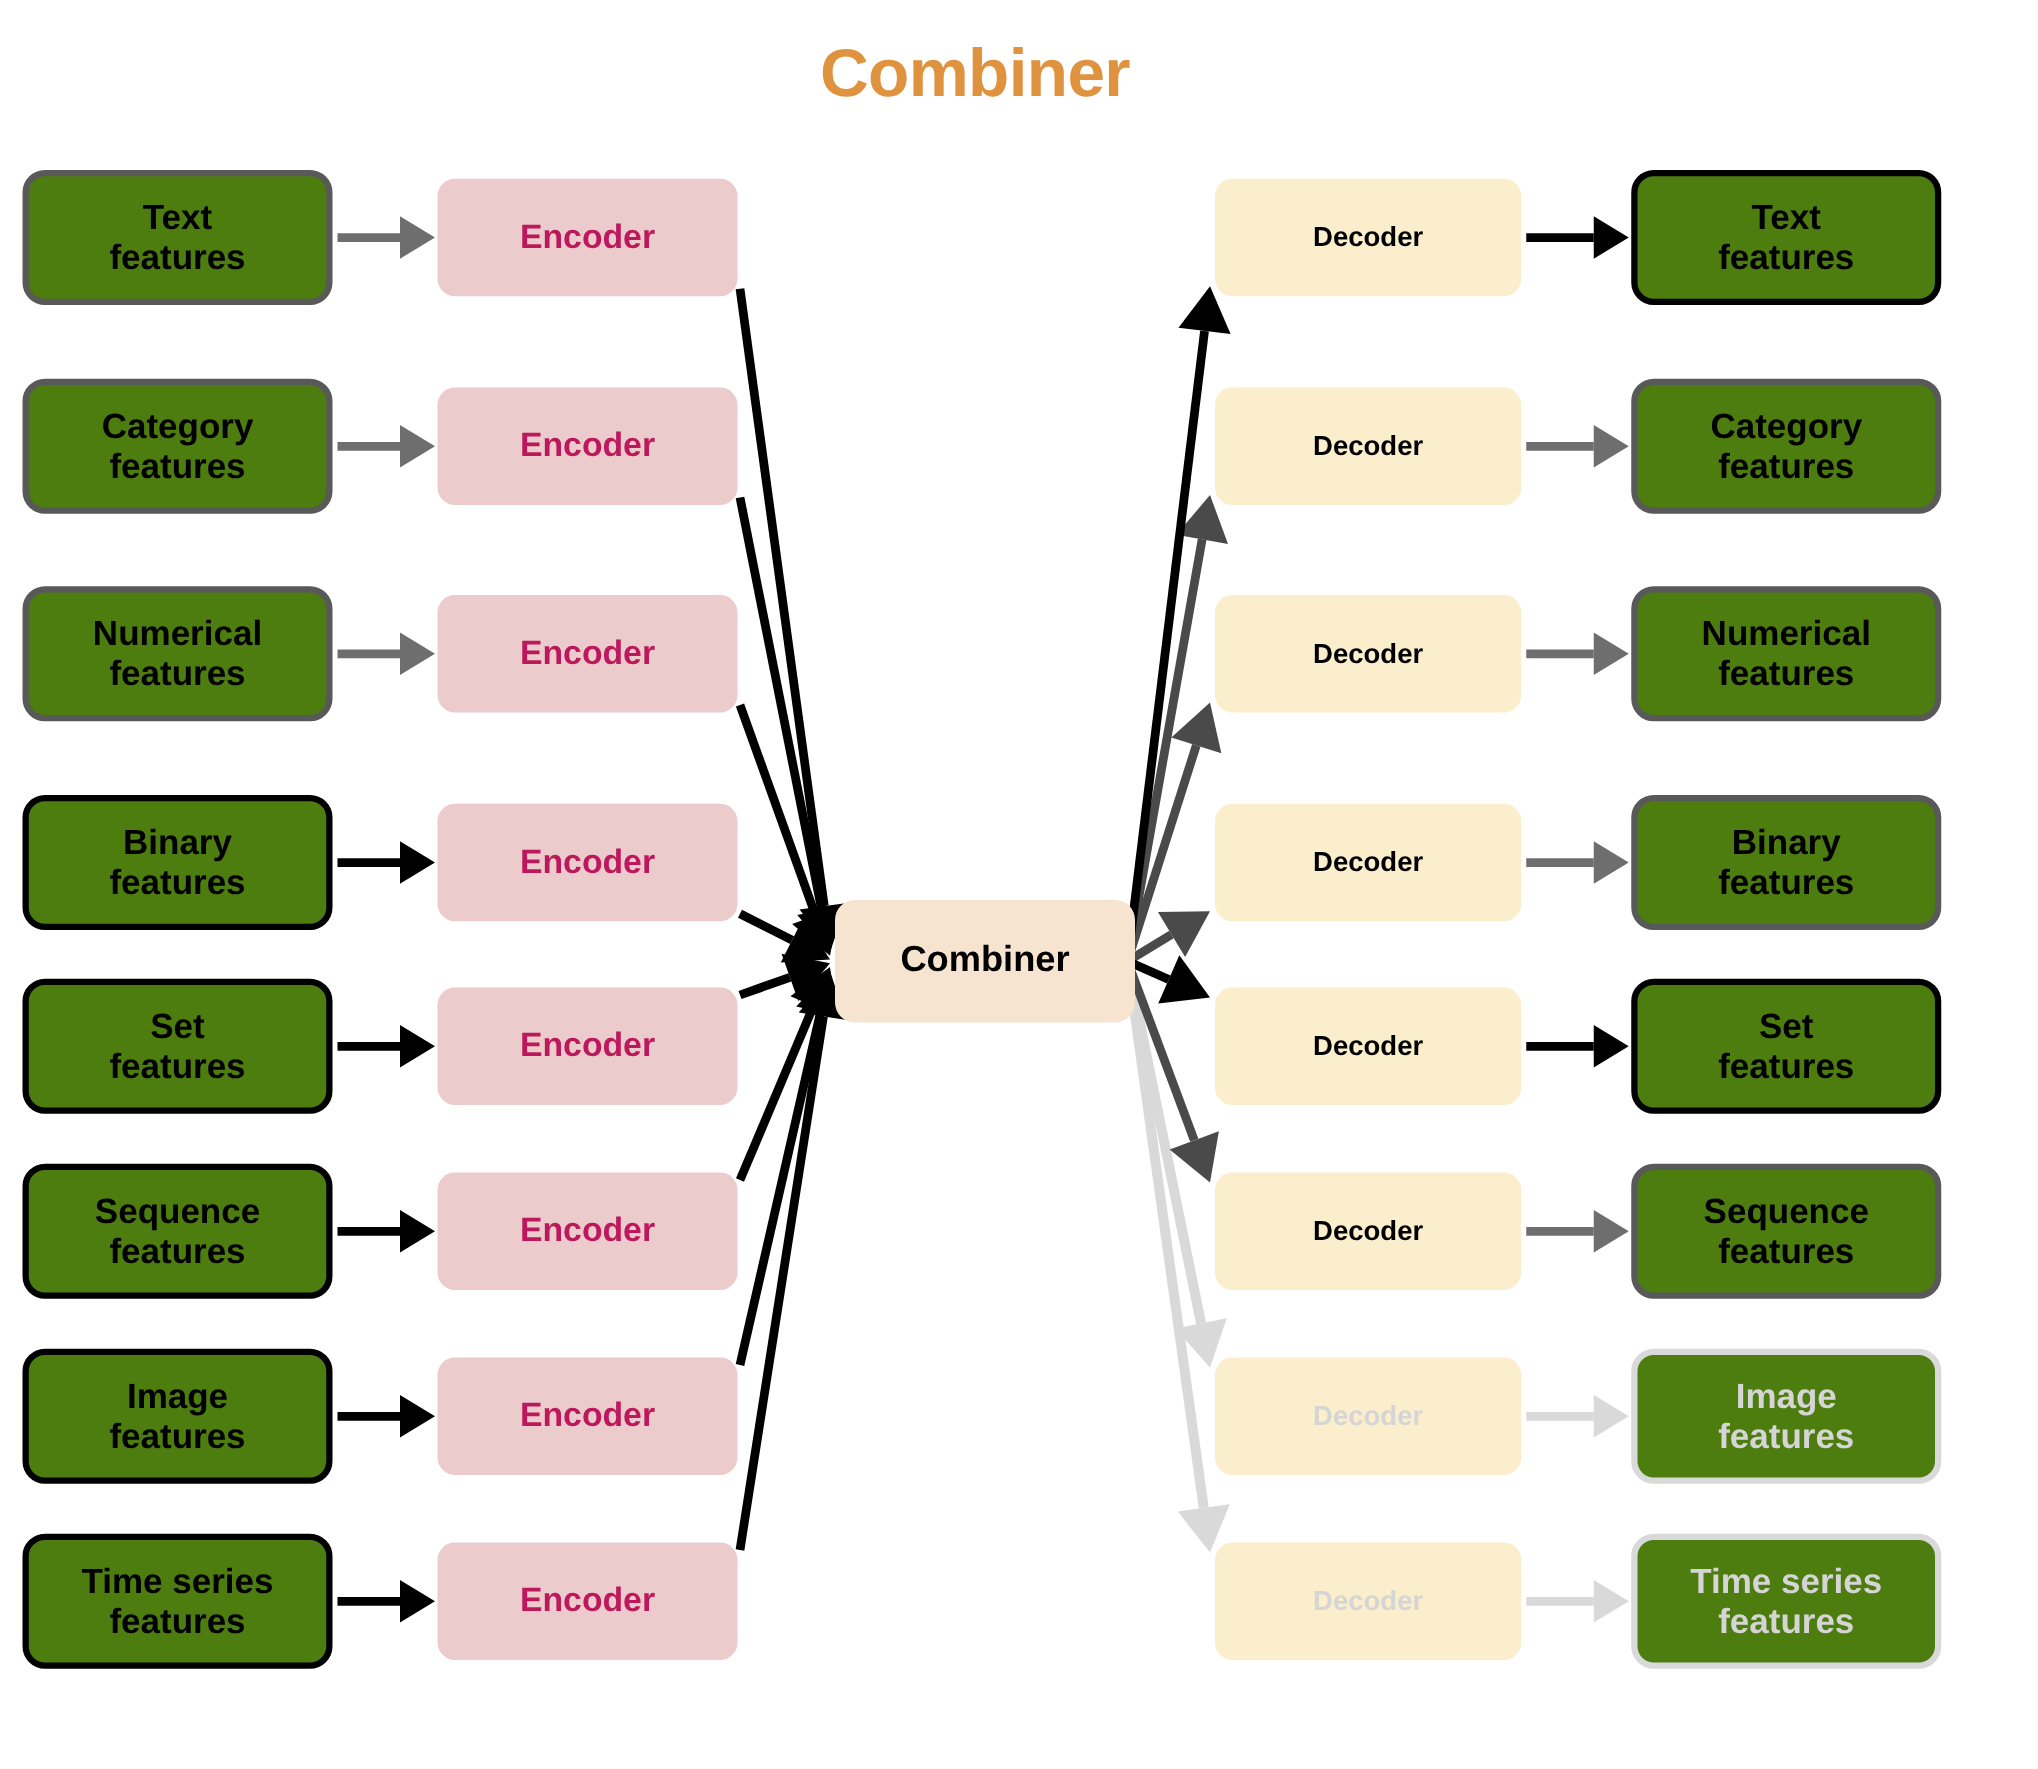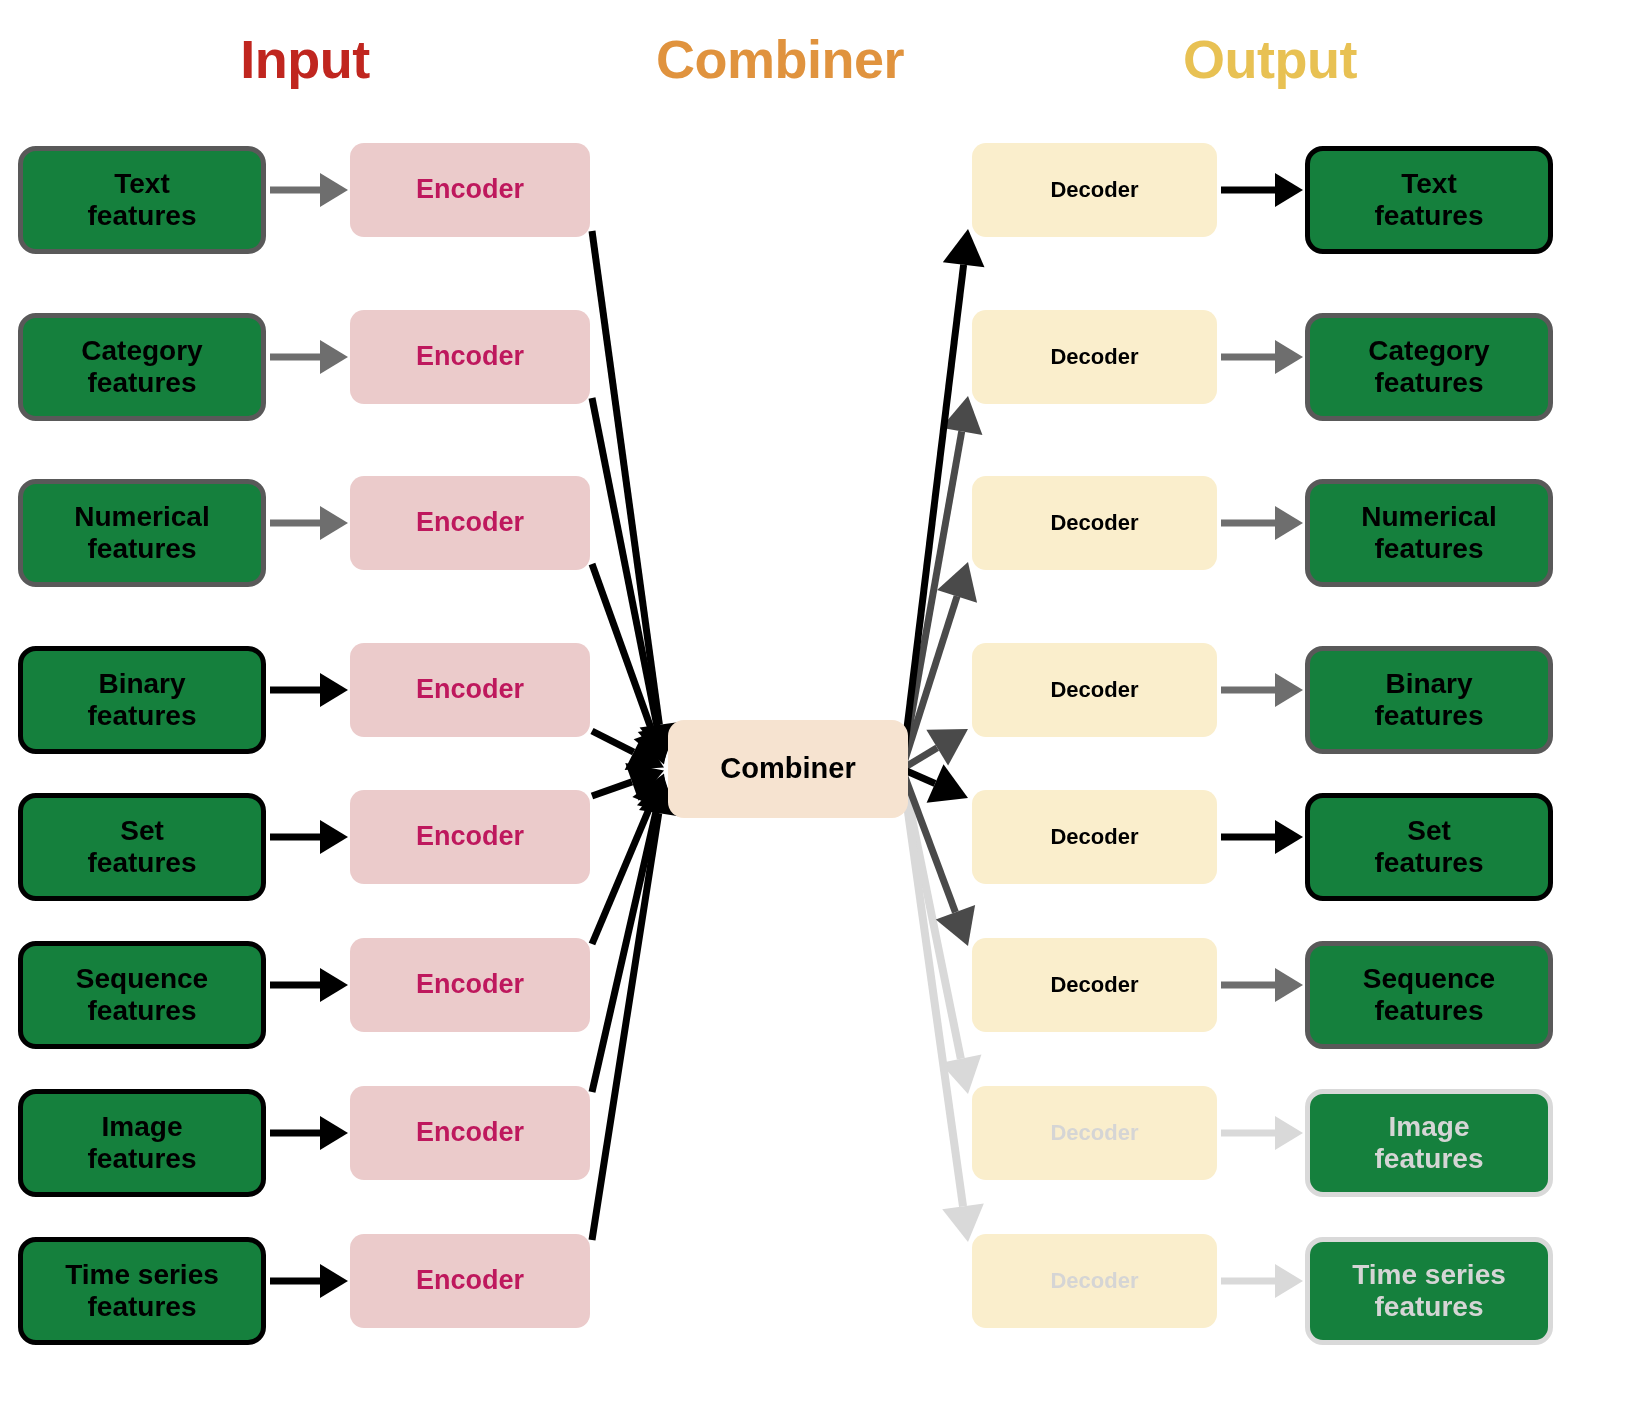--- a/index.html
+++ b/index.html
@@ -39,25 +39,24 @@
     align-items: center;
     justify-content: center;
     text-align: center;
     font-weight: bold;
     line-height: 1.16;
     white-space: pre-line;
   }
 
   
   .feat {
-    background: #15803d;
+    background: #4d7c0f;
     border-radius: 18px;
     font-size: 28px;
     color: #000000;
-    margin-top: 10px;
   }
   .feat.strong { border: 5px solid #000000; }
   .feat.muted  { border: 5px solid #595959; }
   .feat.faded  { border: 5px solid #d9d9d9; color: #d5d5d5; }
 
   
   .encoder {
     border-radius: 14px;
     font-size: 27px;
     color: #be185d;
@@ -88,23 +87,21 @@
     width: 1630px;
     height: 1415px;
     pointer-events: none;
   }
 </style>
 </head>
 <body>
 
 <div id="canvas">
 
-  <div class="col-title" id="title-input" style="color: rgb(192, 38, 31);">Input</div>
   <div class="col-title" id="title-combiner" style="color: rgb(224, 147, 62);">Combiner</div>
-  <div class="col-title" id="title-output" style="color: rgb(232, 193, 83);">Output</div>
 
   <svg id="edges" viewBox="0 0 1630 1415" xmlns="http://www.w3.org/2000/svg">
       <g>
         <line x1="592" y1="231" x2="659.4018762821967" y2="724.812357484149" stroke="#000000" stroke-width="7" stroke-linecap="butt"></line>
         <polygon points="664,758.5 639.5856159787548,727.5171361416803 679.2181365856385,722.1075788266176" fill="#000000"></polygon>
       </g>
       <g>
         <line x1="592" y1="398" x2="657.3938193412492" y2="728.1479629242239" stroke="#000000" stroke-width="7" stroke-linecap="butt"></line>
         <polygon points="664,761.5 637.7749740025574,732.0339515470184 677.012664679941,724.2619743014293" fill="#000000"></polygon>
       </g>

